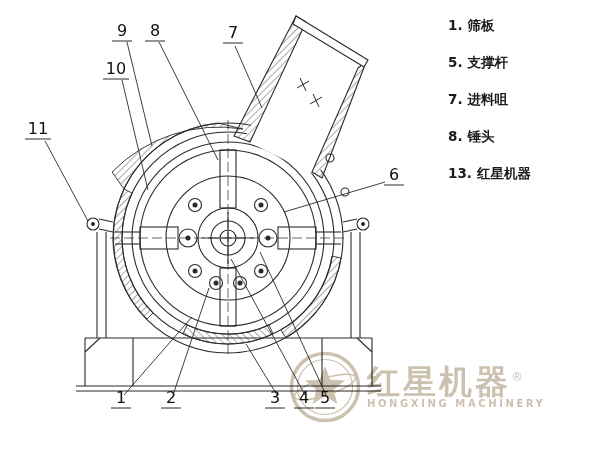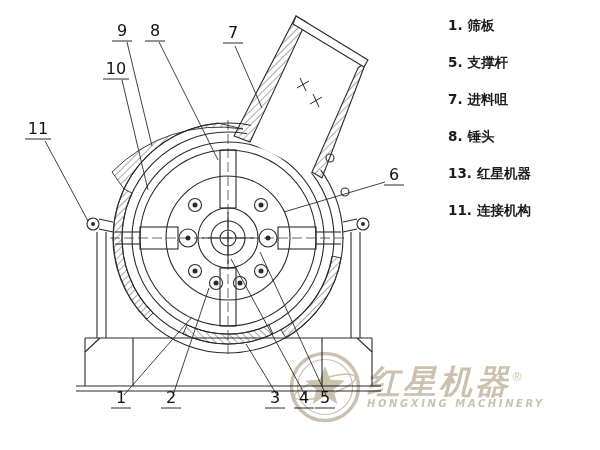--- a/index.html
+++ b/index.html
@@ -16,21 +16,21 @@
   .legend-item {
     height: 37px; font-size: 13.5px; font-weight: bold;
     color: #1b1b1b; white-space: nowrap; line-height: 18px;
   }
   .legend-num { margin-right: 5px; }
   .watermark {
     position: absolute; left: 288px; top: 350px; z-index: 2;
     display: flex; align-items: center;
     color: #c8beab; mix-blend-mode: multiply; opacity: 0.95;
   }
-  .wm-textcol { margin-left: 5px; font-style: italic; }
+  .wm-textcol { margin-left: 5px; }
   .wm-brand { font-size: 33px; font-weight: bold; letter-spacing: 3px; line-height: 1; white-space: nowrap; }
   .wm-reg { font-size: 12px; vertical-align: super; font-weight: normal; }
   .wm-en { font-size: 10px; letter-spacing: 2.6px; margin-top: 0; white-space: nowrap; font-weight: bold; }
 </style>
 </head>
 <body>
 
 <div class="container">
 
   <svg class="diagram-svg" width="445" height="450" viewBox="0 0 445 450">
@@ -213,16 +213,15 @@
       <div class="wm-en">HONGXING MACHINERY</div>
     </div>
   </div>
 
   <div class="legend">
     <div class="legend-item"><span class="legend-num">1.</span><span>筛板</span></div>
     <div class="legend-item"><span class="legend-num">5.</span><span>支撑杆</span></div>
     <div class="legend-item"><span class="legend-num">7.</span><span>进料咀</span></div>
     <div class="legend-item"><span class="legend-num">8.</span><span>锤头</span></div>
     <div class="legend-item"><span class="legend-num">13.</span><span>红星机器</span></div>
-    <div class="legend-item"><span class="legend-num">11.</span><span>连接机构</span></div>
   </div>
 
 </div>
 
 </body></html>

